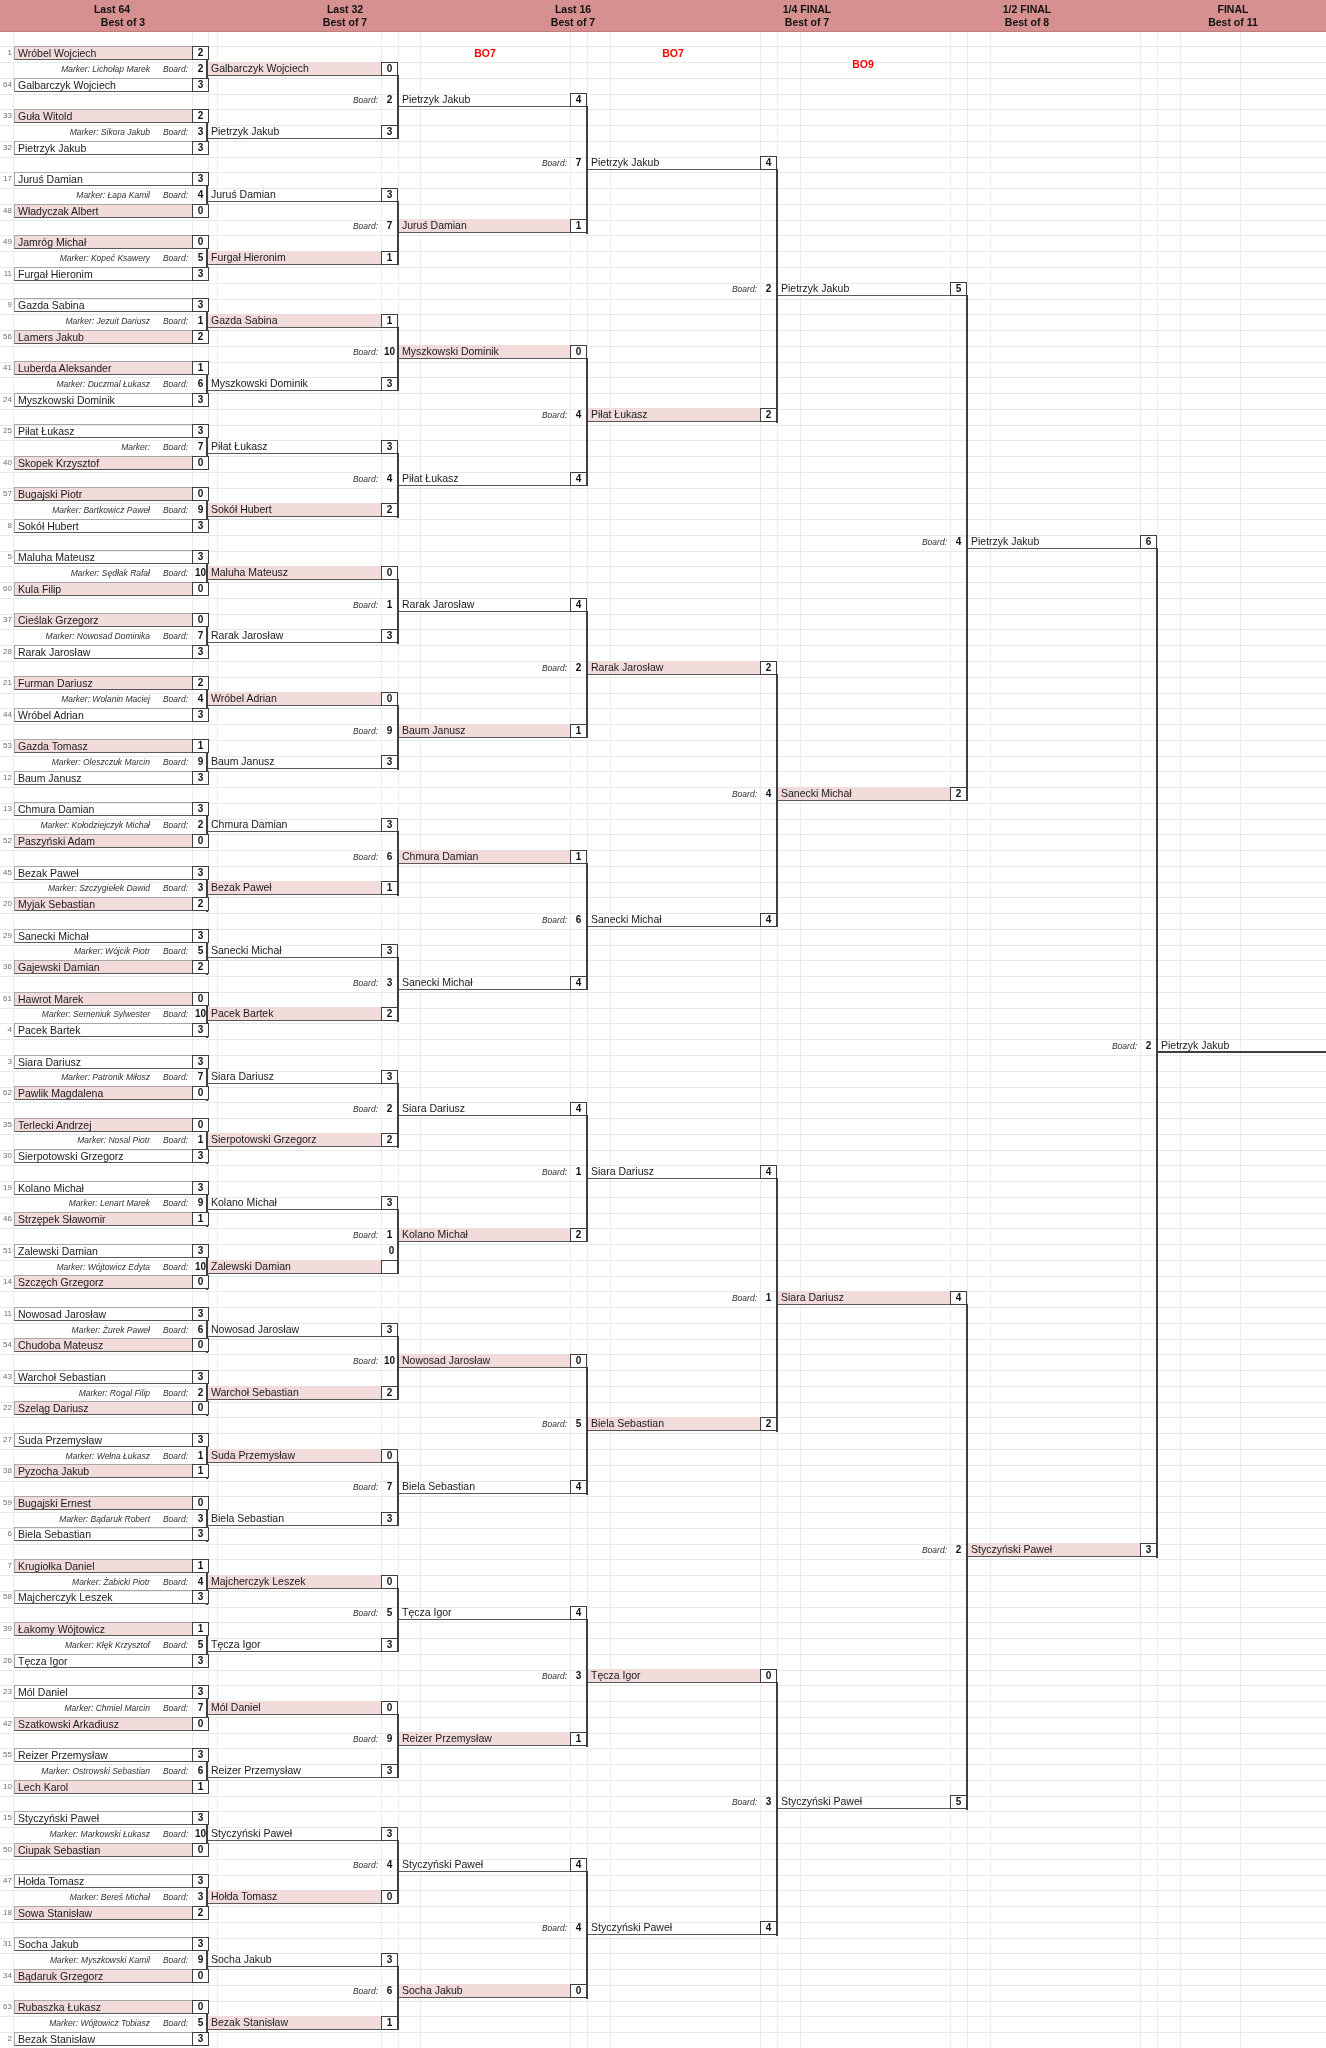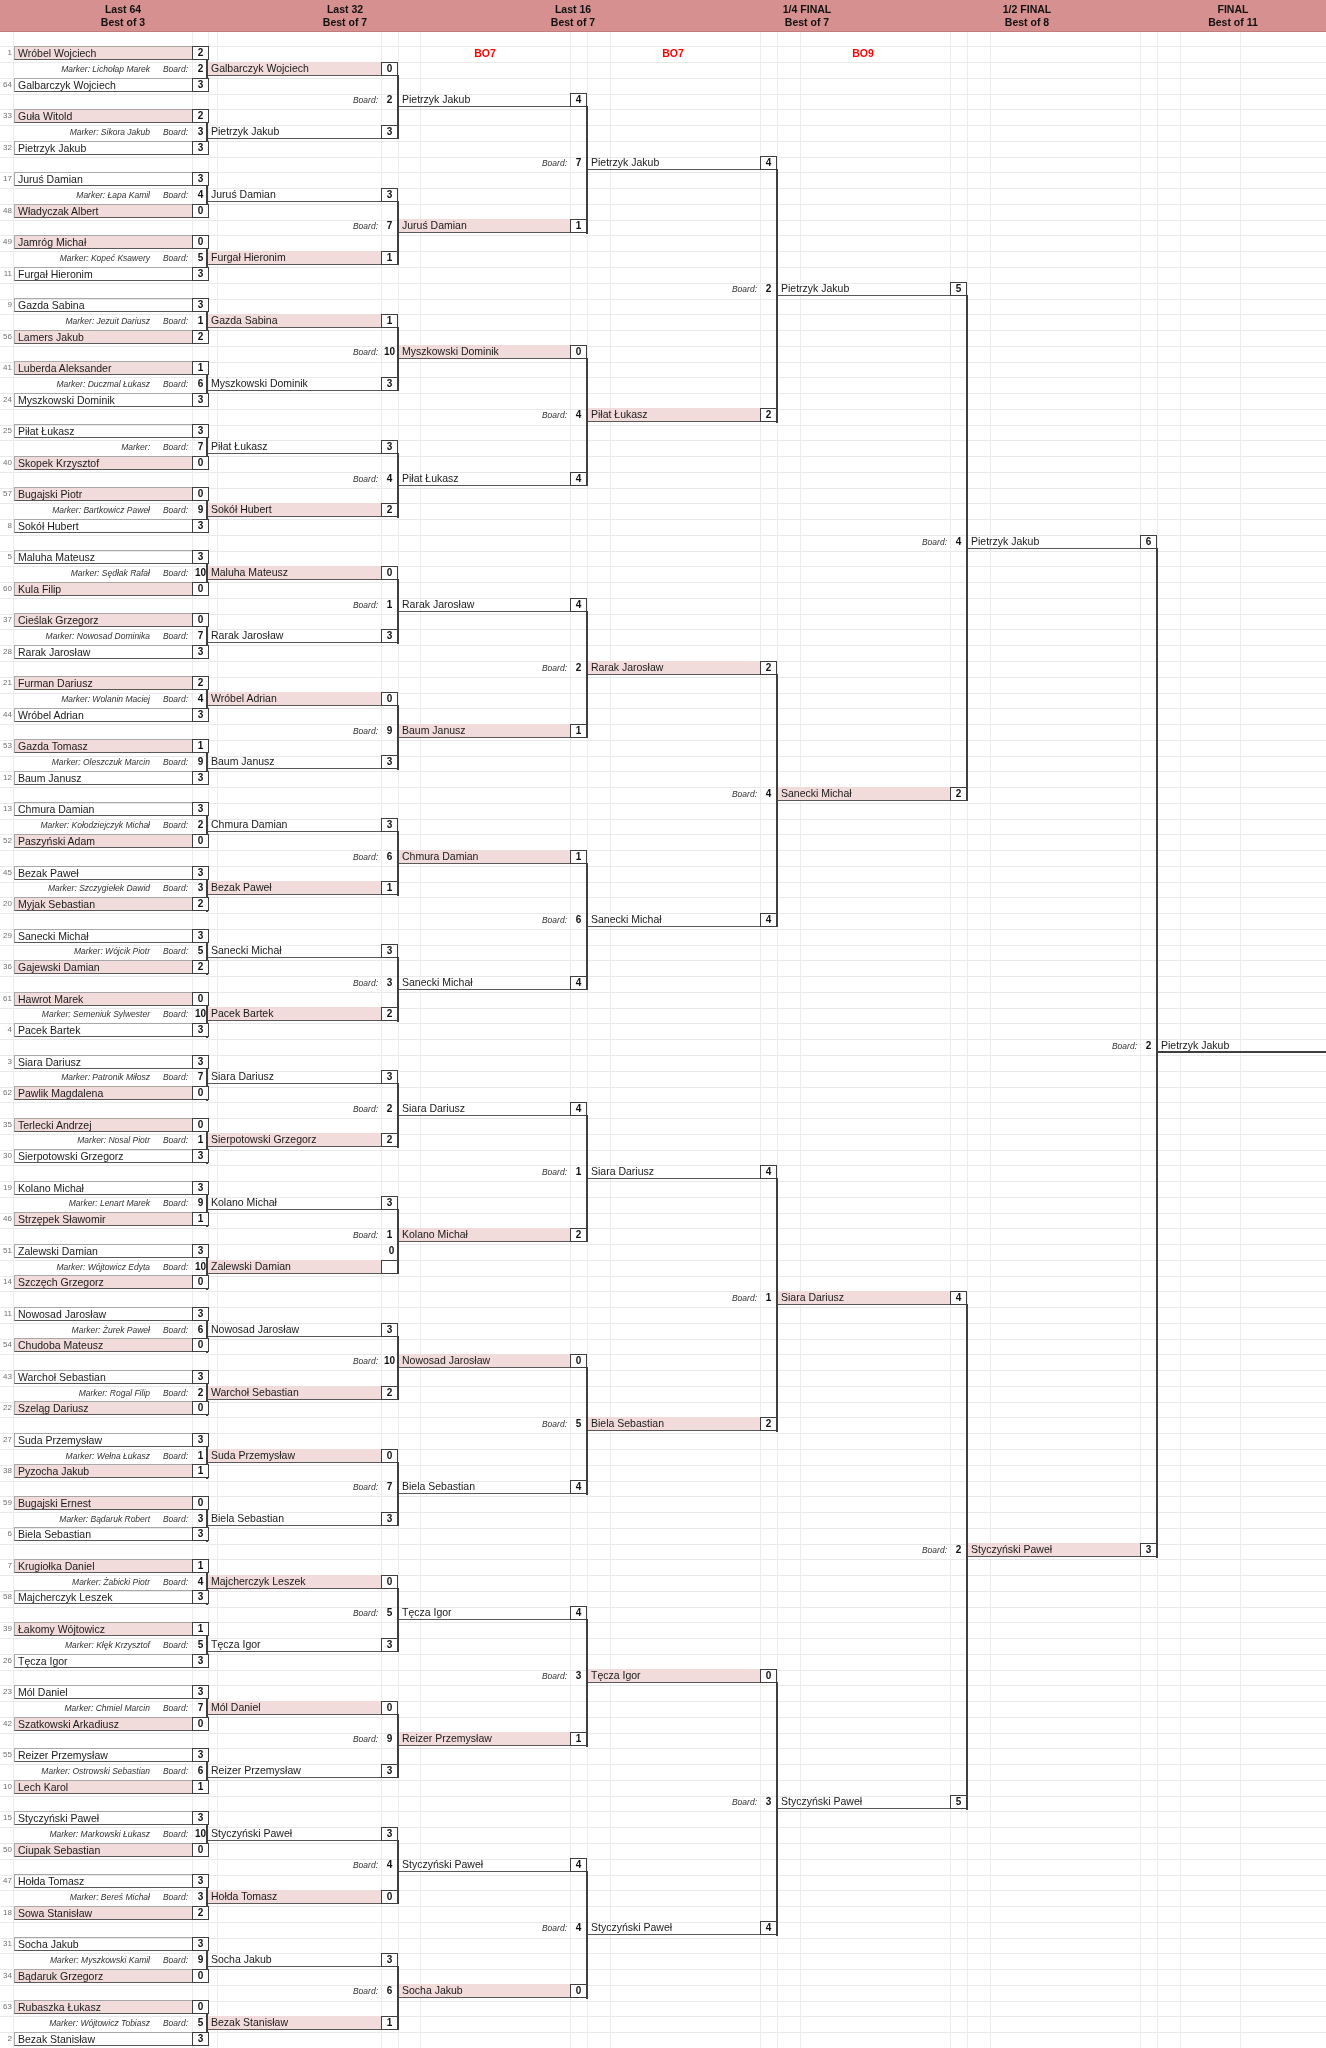--- a/index.html
+++ b/index.html
@@ -25,37 +25,37 @@
   .connector{position:absolute;width:1.8px;background:#3f3f3f;z-index:3;}
   .champ-cell{border-bottom:2px solid #3f3f3f;font-weight:normal;}
   .stray{position:absolute;width:17px;height:13px;font-size:10px;font-weight:bold;color:#111;text-align:center;line-height:13px;z-index:4;}
 </style>
 </head>
 <body>
 
 <div id="sheet">
 
   <div id="header-band">
-    <div class="round-title" style="left:33px">Last 64</div>
+    <div class="round-title" style="left:22px">Last 64</div>
     <div class="round-sub" style="left:33px">Best of 3</div>
     <div class="round-title" style="left:255px">Last 32</div>
     <div class="round-sub" style="left:255px">Best of 7</div>
     <div class="round-title" style="left:483px">Last 16</div>
     <div class="round-sub" style="left:483px">Best of 7</div>
     <div class="round-title" style="left:717px">1/4 FINAL</div>
     <div class="round-sub" style="left:717px">Best of 7</div>
     <div class="round-title" style="left:937px">1/2 FINAL</div>
     <div class="round-sub" style="left:937px">Best of 8</div>
     <div class="round-title" style="left:1143px">FINAL</div>
     <div class="round-sub" style="left:1143px">Best of 11</div>
   </div>
 
   <div class="bo-label" style="left:445px;top:47px">BO7</div>
   <div class="bo-label" style="left:633px;top:47px">BO7</div>
-  <div class="bo-label" style="left:823px;top:47px">BO9</div>
+  <div class="bo-label" style="left:823px;top:58px">BO9</div>
 
   <div id="bracket-layer">
       <div class="gridline-h" style="left: 0px; top: 30.6px; width: 1326px;"></div>
       <div class="gridline-h" style="left: 0px; top: 46.36px; width: 1326px;"></div>
       <div class="gridline-h" style="left: 0px; top: 62.12px; width: 1326px;"></div>
       <div class="gridline-h" style="left: 0px; top: 77.88px; width: 1326px;"></div>
       <div class="gridline-h" style="left: 0px; top: 93.64px; width: 1326px;"></div>
       <div class="gridline-h" style="left: 0px; top: 109.4px; width: 1326px;"></div>
       <div class="gridline-h" style="left: 0px; top: 125.16px; width: 1326px;"></div>
       <div class="gridline-h" style="left: 0px; top: 140.92px; width: 1326px;"></div>

